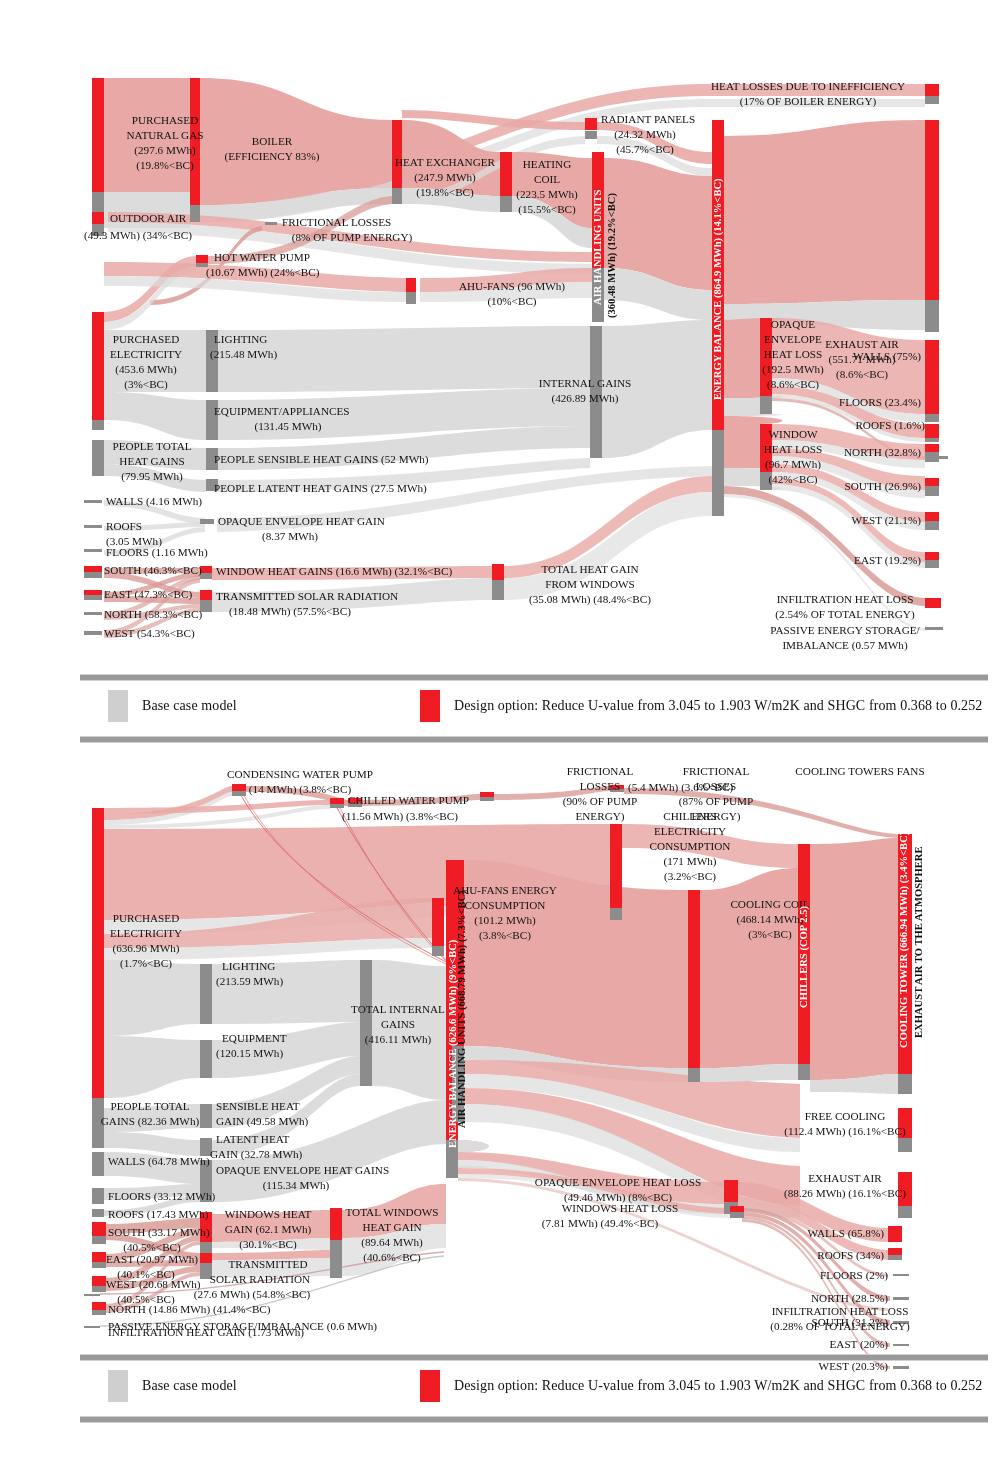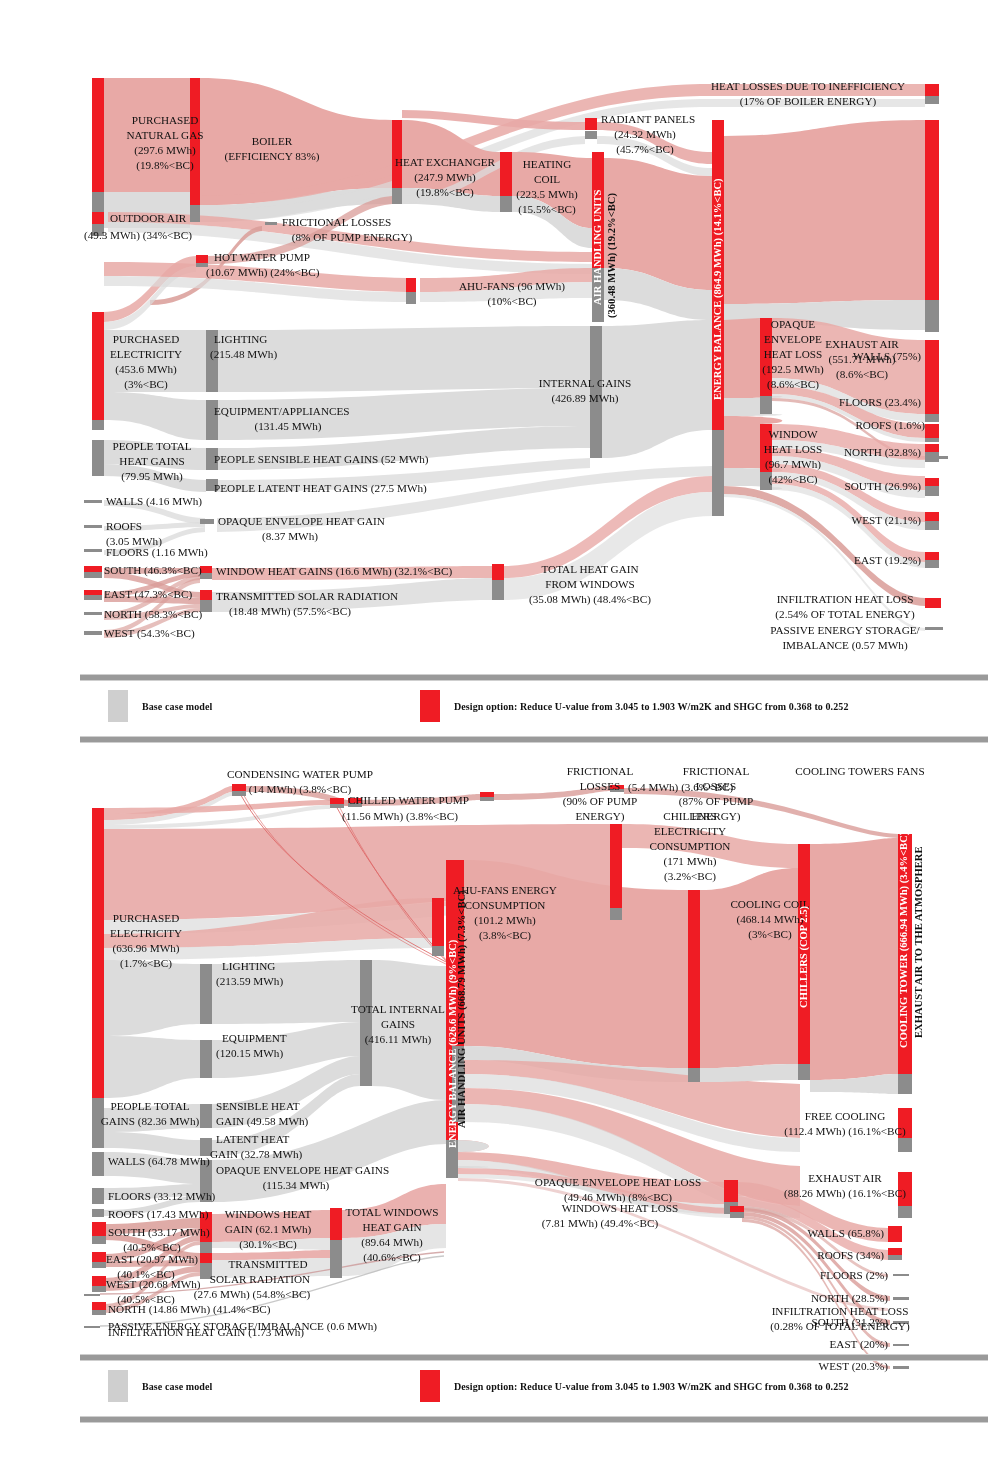--- a/index.html
+++ b/index.html
@@ -26,21 +26,21 @@
   #legend-bottom{top:1352px;}
   .legend-rule{
     position:absolute;left:0;width:908px;height:5px;
     background:#9a9a9a;border-top:1px solid #cfcfcf;border-bottom:1px solid #cfcfcf;
   }
   .legend-rule.top{top:2px;}
   .legend-rule.bottom{top:64px;}
   .legend-item{position:absolute;display:flex;align-items:center;}
   .legend-item .swatch{width:20px;height:32px;display:inline-block;}
   .legend-item .ltext{
-    margin-left:14px;font-size:10px;letter-spacing:.1px;white-space:nowrap;font-weight:bold;
+    margin-left:14px;font-size:14px;letter-spacing:.1px;white-space:nowrap;
   }
   #legend-base{left:28px;top:18px;}
   #legend-design{left:340px;top:18px;}
 
   
   text{font-family:"Liberation Serif", serif;fill:#111;}
   .lbl{font-size:11.2px;}
   .lbl-vert-dark{font-size:10.6px;font-weight:bold;fill:#111;}
   .lbl-vert-white{font-size:10.6px;font-weight:bold;fill:#ffffff;}
   .ctr{text-anchor:middle;}

